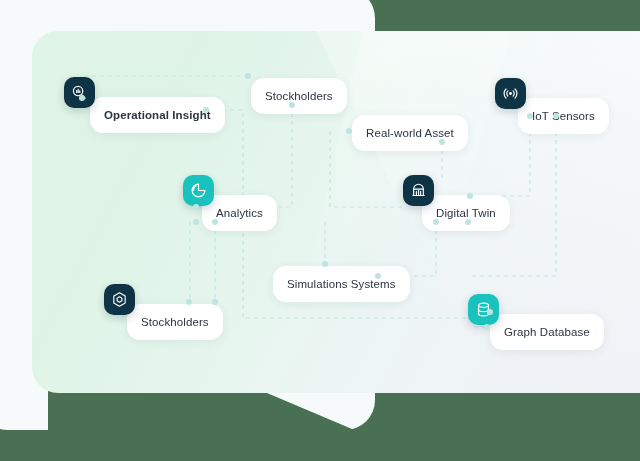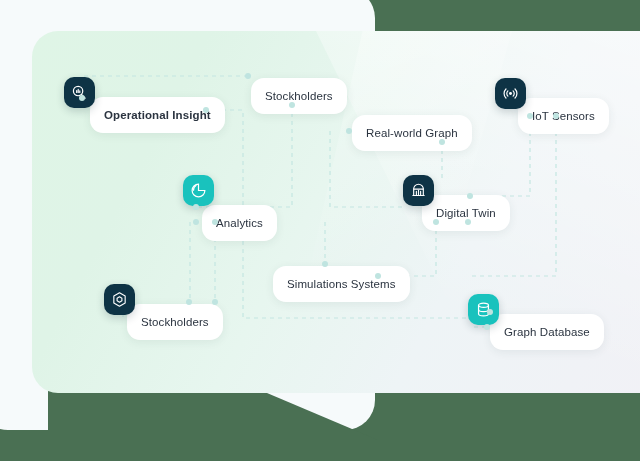--- a/index.html
+++ b/index.html
@@ -120,40 +120,40 @@
     <div class="dot" style="left:203px;top:107px;"></div>
   </div>
 
   <div class="node">
     <div class="pill" style="left:251px;top:78px;">Stockholders</div>
     <div class="dot" style="left:245px;top:73px;"></div>
     <div class="dot" style="left:289px;top:102px;"></div>
   </div>
 
   <div class="node">
-    <div class="pill" style="left:352px;top:115px;">Real-world Graph</div>
+    <div class="pill" style="left:352px;top:115px;">Real-world Asset</div>
     <div class="dot" style="left:346px;top:128px;"></div>
     <div class="dot" style="left:439px;top:139px;"></div>
   </div>
 
   <div class="node">
     <div class="pill" style="left:518px;top:98px;">IoT Sensors</div>
     <div class="badge dark" style="left:495px;top:78px;">
       <svg width="17" height="17" viewBox="0 0 24 24" fill="none" stroke="#ffffff" stroke-width="1.7" stroke-linecap="round">
         <circle cx="12" cy="12" r="2.1" fill="#ffffff" stroke="none"></circle>
         <path d="M8.3 8.3a5.2 5.2 0 000 7.4M15.7 8.3a5.2 5.2 0 010 7.4"></path>
         <path d="M5.6 5.6a9 9 0 000 12.8M18.4 5.6a9 9 0 010 12.8"></path>
       </svg>
     </div>
     <div class="dot" style="left:527px;top:113px;"></div>
     <div class="dot" style="left:553px;top:113px;"></div>
   </div>
 
   <div class="node">
-    <div class="pill" style="left:202px;top:205px;">Analytics</div>
+    <div class="pill" style="left:202px;top:195px;">Analytics</div>
     <div class="badge teal" style="left:183px;top:175px;">
       <svg width="17" height="17" viewBox="0 0 24 24" fill="none" stroke="#ffffff" stroke-width="1.7" stroke-linecap="round">
         <path d="M12 3a9 9 0 109 9h-9V3z"></path>
         <path d="M8.5 5.1A7.4 7.4 0 005 11.6"></path>
       </svg>
     </div>
     <div class="dot" style="left:193px;top:219px;"></div>
     <div class="dot" style="left:212px;top:219px;"></div>
     <div class="dot" style="left:193px;top:204px;"></div>
   </div>

